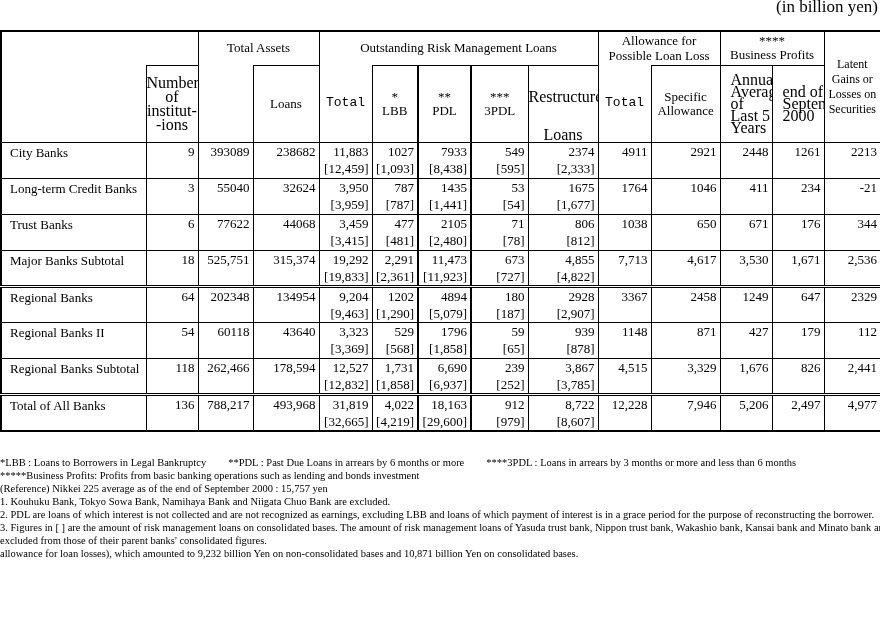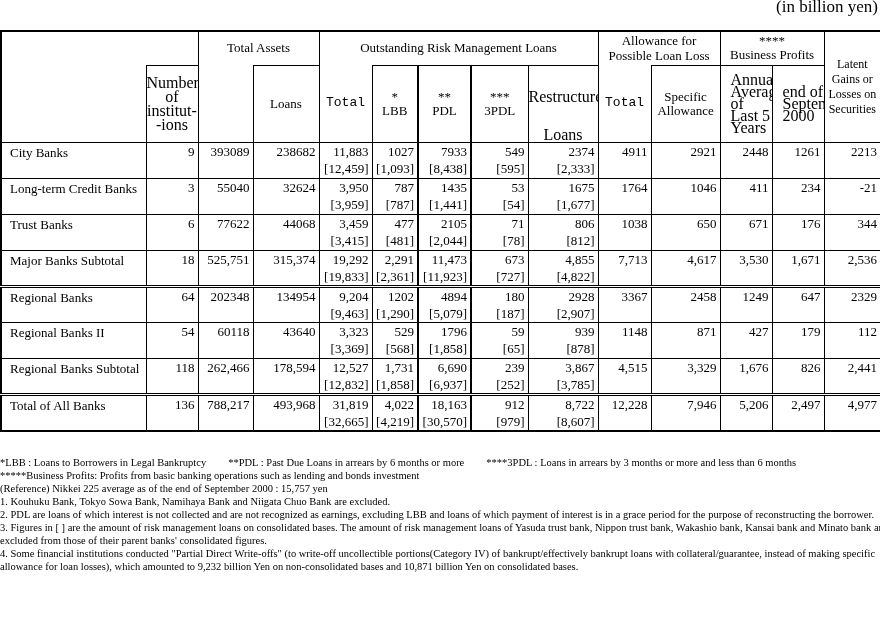--- a/index.html
+++ b/index.html
@@ -222,21 +222,21 @@
         <td>
           <div class="v">3,459</div>
           <div class="v">[3,415]</div>
         </td>
         <td>
           <div class="v">477</div>
           <div class="v">[481]</div>
         </td>
         <td class="thickv">
           <div class="v">2105</div>
-          <div class="v">[2,044]</div>
+          <div class="v">[2,480]</div>
         </td>
         <td>
           <div class="v">71</div>
           <div class="v">[78]</div>
         </td>
         <td>
           <div class="v">806</div>
           <div class="v">[812]</div>
         </td>
         <td>
@@ -457,21 +457,21 @@
         <td>
           <div class="v">31,819</div>
           <div class="v">[32,665]</div>
         </td>
         <td>
           <div class="v">4,022</div>
           <div class="v">[4,219]</div>
         </td>
         <td class="thickv">
           <div class="v">18,163</div>
-          <div class="v">[30,570]</div>
+          <div class="v">[29,600]</div>
         </td>
         <td>
           <div class="v">912</div>
           <div class="v">[979]</div>
         </td>
         <td>
           <div class="v">8,722</div>
           <div class="v">[8,607]</div>
         </td>
         <td>
@@ -496,15 +496,14 @@
 <div class="foot">
   <div class="defs">
     <span>*LBB : Loans to Borrowers in Legal Bankruptcy</span><span>**PDL : Past Due Loans in arrears by 6 months or more</span><span>****3PDL : Loans in arrears by 3 months or more and less than 6 months</span>
   </div>
   <div>*****Business Profits: Profits from basic banking operations such as lending and bonds investment</div>
   <div>(Reference) Nikkei 225 average as of the end of September 2000 : 15,757 yen</div>
   <div>1. Kouhuku Bank, Tokyo Sowa Bank, Namihaya Bank and Niigata Chuo Bank are excluded.</div>
   <div>2. PDL are loans of which interest is not collected and are not recognized as earnings, excluding LBB and loans of which payment of interest is in a grace period for the purpose of reconstructing the borrower.</div>
   <div>3. Figures in [ ] are the amount of risk management loans on consolidated bases. The amount of risk management loans of Yasuda trust bank, Nippon trust bank, Wakashio bank, Kansai bank and Minato bank are</div>
   <div>excluded from those of their parent banks' consolidated figures.</div>
-  <div>4. Some financial institutions conducted "Partial Direct Write-offs" (to write-off uncollectible portions(Category IV) of bankrupt/effectively bankrupt loans with collateral/guarantee, instead of making specific</div>
   <div>allowance for loan losses), which amounted to 9,232 billion Yen on non-consolidated bases and 10,871 billion Yen on consolidated bases.</div>
 </div>
 
 </body></html>

